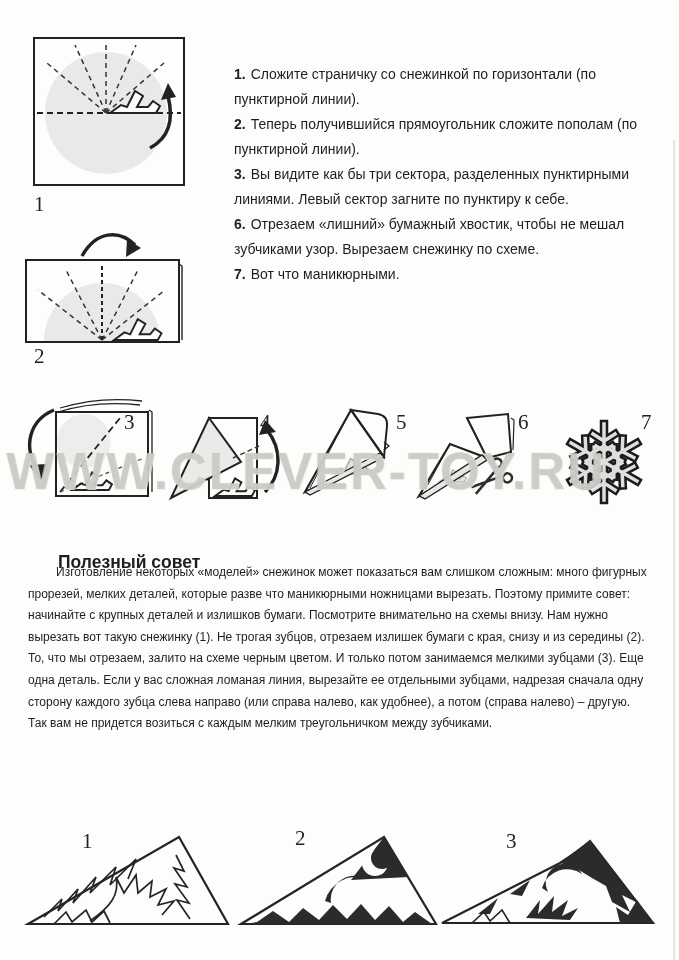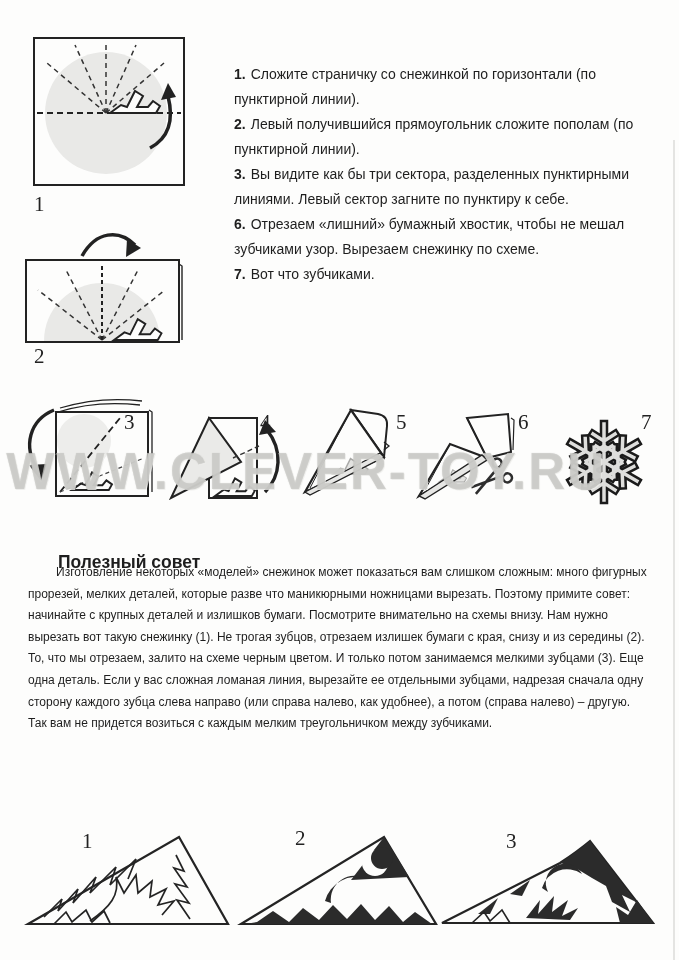--- a/index.html
+++ b/index.html
@@ -65,24 +65,24 @@
         <line x1="80" y1="122" x2="143" y2="72"></line>
     </g>
     <line x1="80" y1="122" x2="80" y2="47" stroke="#222" stroke-width="2" stroke-dasharray="4,3"></line>
     <use href="#schema-glyph" transform="translate(92,122) scale(0.95)" fill="#fdfdfc" stroke="#222" stroke-width="2"></use>
   </svg>
   <span class="abs step-label" style="left:34px;top:344px">2</span>
 
 
   <div class="abs instr" style="left:234px;top:62px">
     <p><b>1.</b><span>Сложите страничку со снежинкой по горизонтали (по пунктирной линии).</span></p>
-    <p><b>2.</b><span>Левый получившийся прямоугольник сложите пополам (по пунктирной линии).</span></p>
+    <p><b>2.</b><span>Теперь получившийся прямоугольник сложите пополам (по пунктирной линии).</span></p>
     <p><b>3.</b><span>Вы видите как бы три сектора, разделенных пунктирными линиями. Левый сектор загните по пунктиру к себе.</span></p>
     <p><b>6.</b><span>Отрезаем «лишний» бумажный хвостик, чтобы не мешал зубчиками узор. Вырезаем снежинку по схеме.</span></p>
-    <p><b>7.</b><span>Вот что зубчиками.</span></p>
+    <p><b>7.</b><span>Вот что маникюрными.</span></p>
   </div>
 
   <svg class="abs" style="left:14px;top:396px" width="150" height="110" viewBox="0 0 150 110">
     <path d="M44,16 Q82,4 126,9 M46,12 Q86,0 128,5" fill="none" stroke="#222" stroke-width="1.3"></path>
     <path d="M135,14 L138,16 L138,96" fill="none" stroke="#222" stroke-width="1.3"></path>
     <rect x="42" y="16" width="92" height="84" fill="#fdfdfc" stroke="#222" stroke-width="2"></rect>
     <circle cx="70" cy="45" r="27" fill="#ededeb"></circle>
     <line x1="46" y1="96" x2="106" y2="22" stroke="#222" stroke-width="1.8" stroke-dasharray="7,4"></line>
     <line x1="46" y1="96" x2="130" y2="62" stroke="#444" stroke-width="1.2" stroke-dasharray="4,3"></line>
     <use href="#schema-glyph" transform="translate(58,94) scale(0.8)" fill="#fdfdfc" stroke="#222" stroke-width="2.4"></use>

